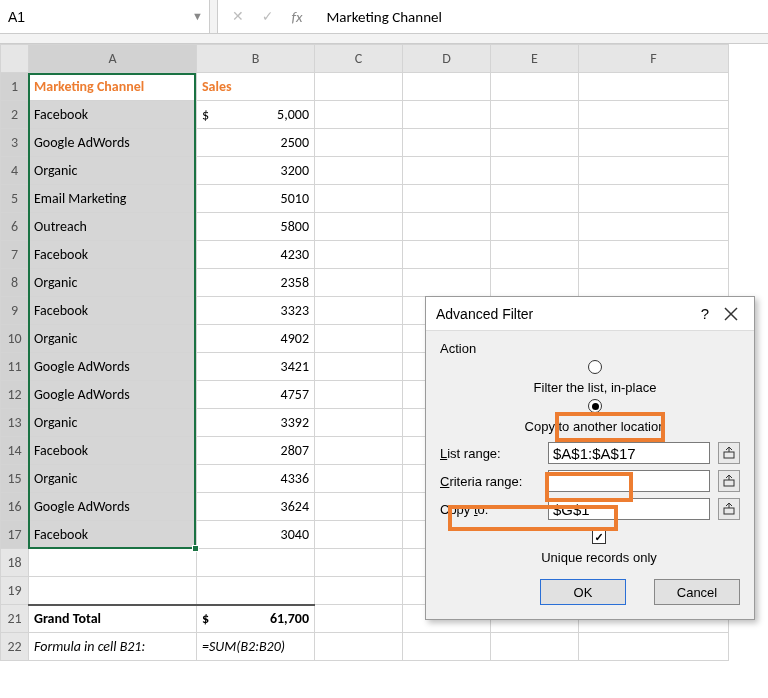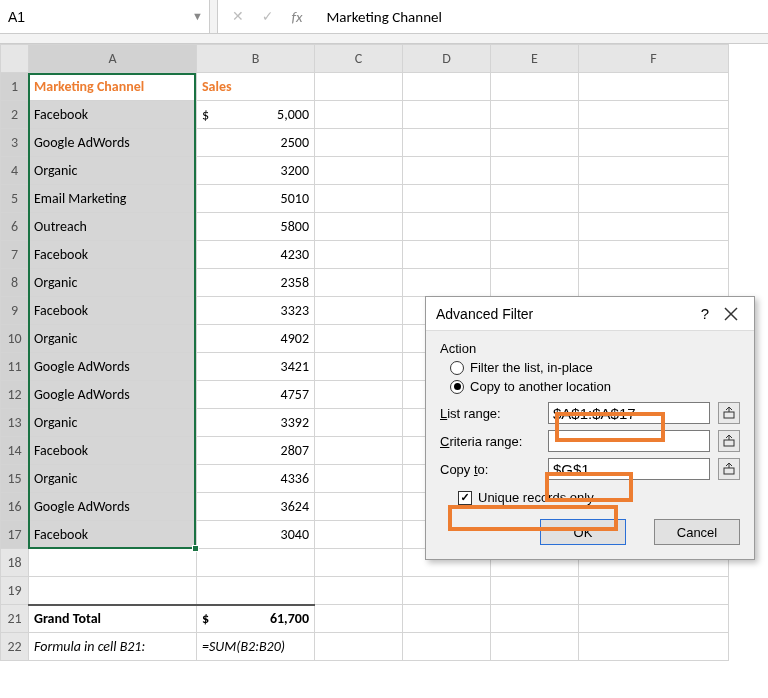--- a/index.html
+++ b/index.html
@@ -53,21 +53,21 @@
   
   
   .dialog { position: absolute; left: 425px; top: 252px; width: 330px; background: #f0f0f0; border: 1px solid #9a9a9a; box-shadow: 3px 3px 6px rgba(0,0,0,0.25); font-family: "Segoe UI", Arial, sans-serif; font-size: 13px; }
   .dlg-title { display: flex; align-items: center; height: 34px; padding: 0 10px; background: #fff; border-bottom: 1px solid #ddd; }
   .dlg-title .t { flex: 1; font-size: 14px; }
   .dlg-title .q { width: 26px; text-align: center; font-size: 15px; }
   .dlg-title .x { width: 26px; text-align: center; }
   .dlg-title .x svg { display: block; margin: 0 auto; }
   .dlg-body { padding: 10px 14px 14px 14px; }
   .dlg-body .section { margin-bottom: 8px; }
-  .radio-row, .check-row { display: flex; align-items: center; gap: 6px; margin: 4px 0 4px 10px; }
+  .radio-row, .check-row { display: flex; align-items: center; gap: 6px; margin: 4px 0 4px 10px; flex-direction: column; }
   .radio { width: 14px; height: 14px; border: 1px solid #333; border-radius: 50%; display: inline-flex; align-items: center; justify-content: center; background: #fff; }
   .radio.on::after { content: ""; width: 7px; height: 7px; border-radius: 50%; background: #000; }
   .chk { width: 14px; height: 14px; border: 1px solid #333; background: #fff; display: inline-flex; align-items: center; justify-content: center; font-size: 11px; line-height: 1; }
   .chk.on::after { content: "✓"; color: #000; font-weight: bold; }
   .field-row { display: flex; align-items: center; margin: 6px 0; gap: 8px; }
   .field-row label { width: 100px; text-decoration: underline; text-decoration-color: transparent; }
   .field-row label .u { text-decoration: underline; }
   .field-row .inp { flex: 1; height: 22px; border: 1px solid #7a7a7a; background: #fff; padding: 0 4px; font-size: 15px; display: flex; align-items: center; }
   .field-row .ref-btn { width: 22px; height: 22px; border: 1px solid #999; background: #e9e9e9; display: flex; align-items: center; justify-content: center; }
   .ref-btn svg { display: block; }

